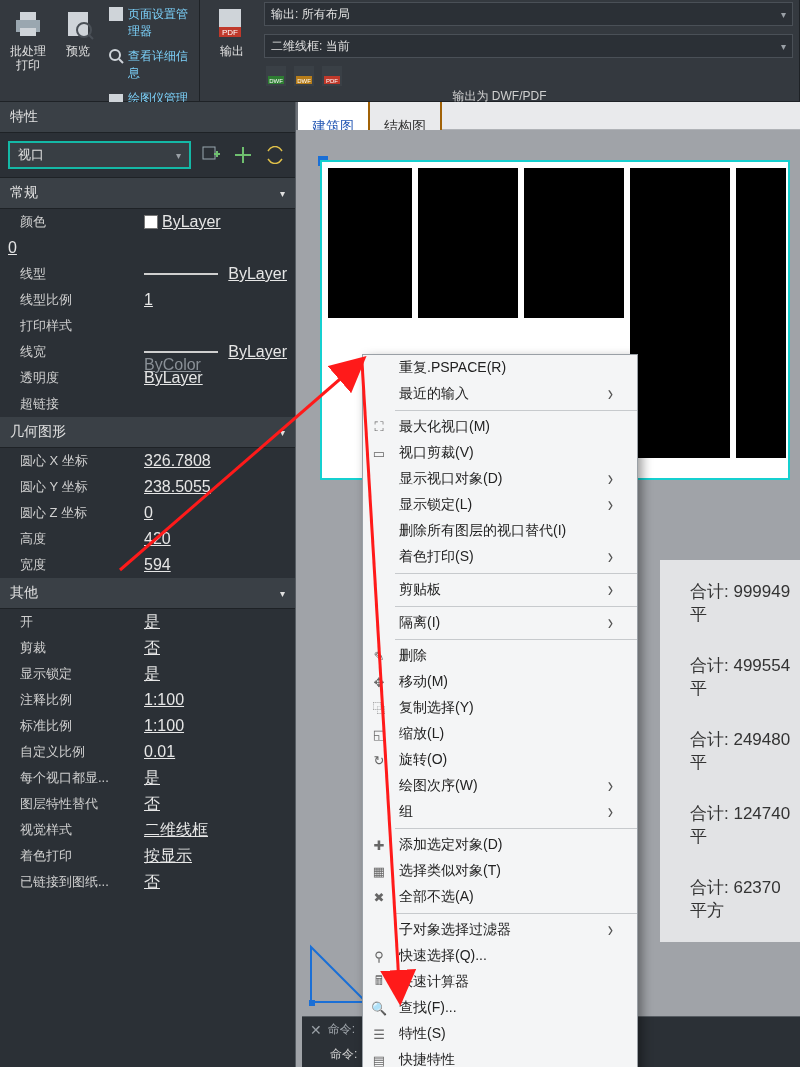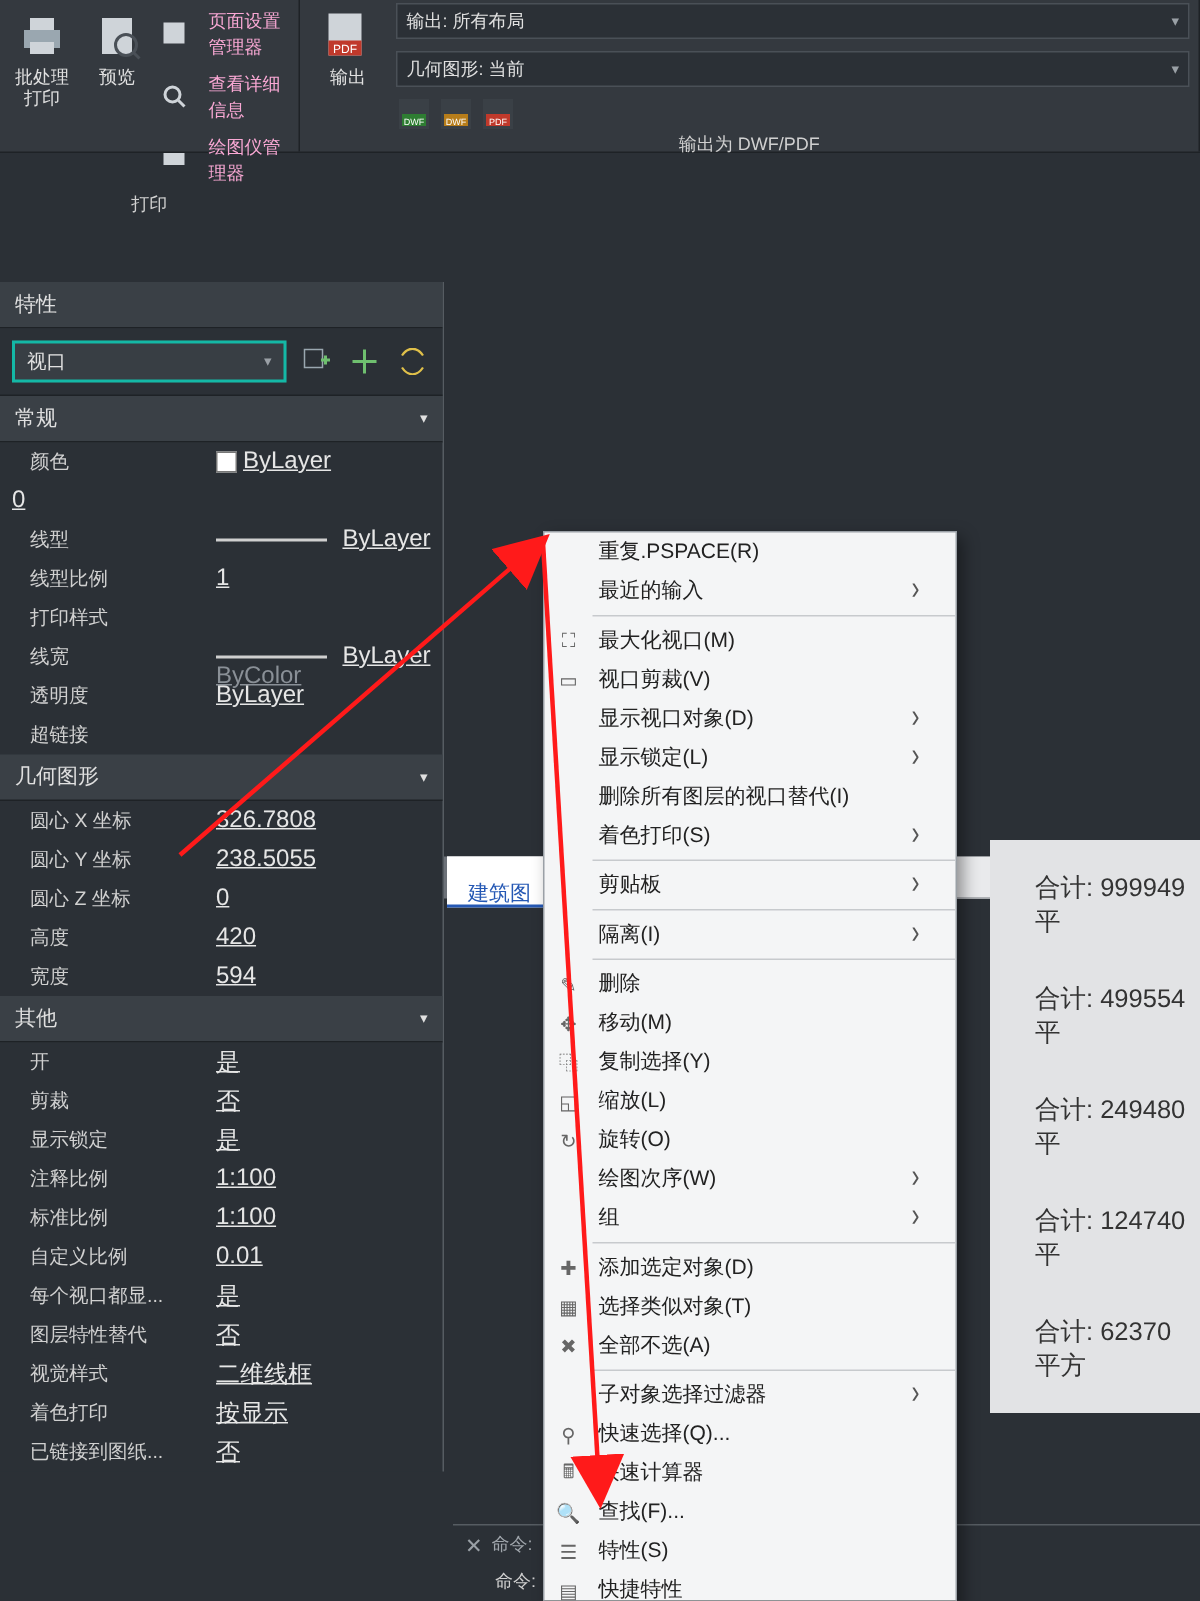--- a/index.html
+++ b/index.html
@@ -6,29 +6,29 @@
   html, body { width: 800px; height: 1067px; font-family: "Microsoft YaHei", sans-serif; font-size: 13px; color: #e0e0e0; background: #2b3036; overflow: hidden; }
   .root { width: 800px; height: 1067px; display: flex; flex-direction: column; position: relative; }
 
   
   .ribbon { display: flex; background: #34393f; border-bottom: 1px solid #1e2226; height: 102px; }
   .ribbon-group { display: flex; flex-direction: column; padding: 2px 6px; border-right: 1px solid #1e2226; }
   .ribbon-row { display: flex; gap: 6px; flex: 1; }
   .ribbon-big { display: flex; flex-direction: column; align-items: center; justify-content: flex-start; padding: 4px 4px 0 4px; gap: 2px; min-width: 44px; }
   .ribbon-big .ico { width: 36px; height: 36px; display: flex; align-items: center; justify-content: center; }
   .ribbon-big .txt { font-size: 12px; text-align: center; line-height: 14px; color: #e0e0e0;}
-  .ribbon-small { display: flex; align-items: center; gap: 15px; padding: 2px 2px; font-size: 12px; color: #f9a8d4; }
+  .ribbon-small { display: flex; gap: 4px; padding: 2px 2px; font-size: 12px; color: #7dd3fc; }
   .ribbon-small .ico { width: 18px; height: 18px; }
   .ribbon-col { display: flex; flex-direction: column; gap: 4px; justify-content: flex-start; padding-top: 2px;}
   .ribbon-label { text-align: center; font-size: 12px; color: #d0d0d0; padding: 2px 0 4px 0; }
   .ribbon-dd { display:flex; align-items:center; background:#2b3036; border:1px solid #4a5057; height:24px; padding: 0 6px; font-size:12px; min-width:160px; margin-bottom:4px;}
   .ribbon-dd .arrow { margin-left:auto; font-size:10px; color:#9aa0a6;}
 
   
-  .main { display: flex; flex: 1; min-height: 0; align-items: center; }
+  .main { display: flex; flex: 1; min-height: 0; }
 
   
   .props { width: 296px; background: #2b3036; border-right: 1px solid #565c62; display: flex; flex-direction: column; }
   .props-title { background: #3a4046; padding: 6px 10px; font-size: 14px; border-bottom: 1px solid #1e2226; }
   .obj-row { display: flex; align-items: center; gap: 8px; padding: 8px; background: #2b3036; border-bottom: 1px solid #1e2226;}
   .obj-dd { flex:1; background:#383e44; border:2px solid #14b8a6; height:28px; display:flex; align-items:center; padding:0 8px;}
   .obj-dd .arrow { margin-left:auto; font-size:10px; color:#9aa0a6;}
   .small-btn { width:24px; height:24px; display:flex; align-items:center; justify-content:center; border:1px solid transparent; }
   .cat-header { background:#3a4046; padding:6px 10px; font-size:14px; display:flex; align-items:center; border-bottom:1px solid #1e2226; cursor:pointer;}
   .cat-header .arrow { margin-left:auto; font-size:10px; }
@@ -141,21 +141,21 @@
         </span>
         <span class="txt">输出</span>
       </div>
       <div class="ribbon-col" style="flex:1; padding-top:0;">
         <div class="ribbon-dd">
           <span>输出:</span>&nbsp;
           <span>所有布局</span>
           <span class="arrow">▾</span>
         </div>
         <div class="ribbon-dd">
-          <span>几何图形:</span>&nbsp;
+          <span>二维线框:</span>&nbsp;
           <span>当前</span>
           <span class="arrow">▾</span>
         </div>
         <div style="display:flex; gap:8px; padding-left:2px;">
           <span class="ico">
                 <svg width="20" height="20">
                   <rect width="20" height="20" fill="#3a4046"></rect>
                   <rect x="2" y="10" width="16" height="8" fill="#2e7d32"></rect>
                   <text x="10" y="17" font-size="6" fill="#fff" text-anchor="middle">DWF</text>
                 </svg>

